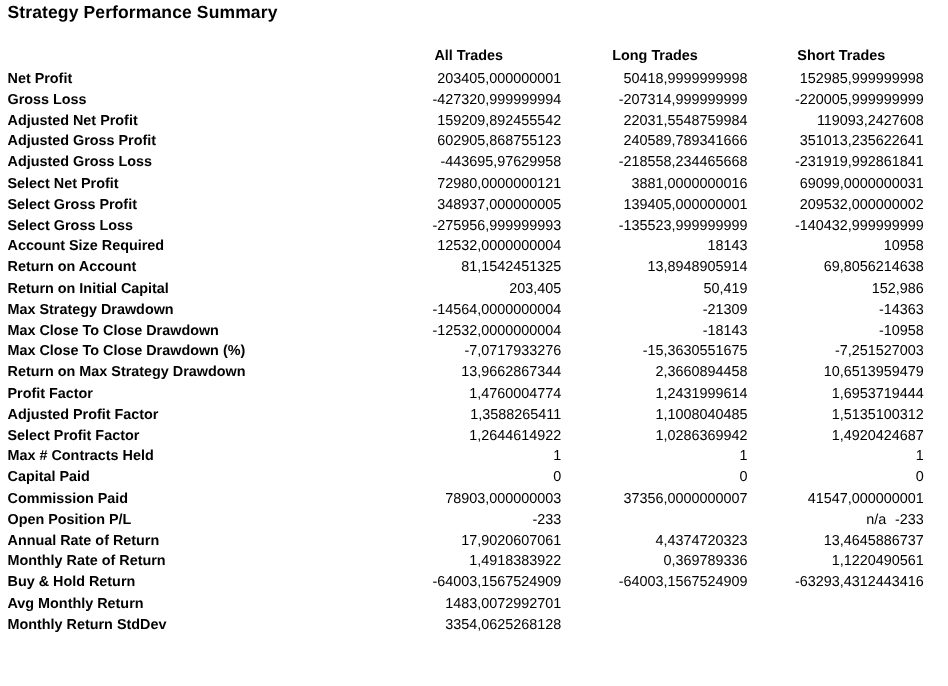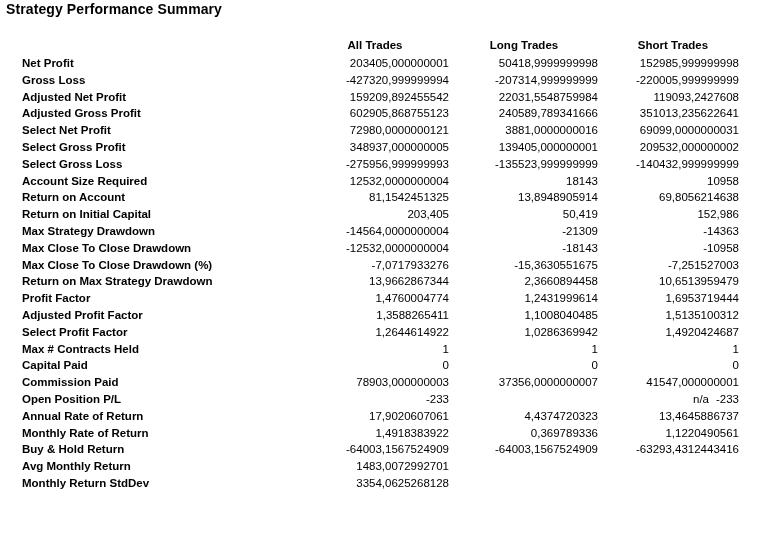--- a/index.html
+++ b/index.html
@@ -63,21 +63,21 @@
     vertical-align: bottom;
   }
   table.perf thead th.h-label { text-align: left; }
   table.perf thead th.h-all   { padding-right: 2px; }
   table.perf thead th.h-long  { padding-right: 4px; }
   table.perf thead th.h-short { padding-right: 6px; }
 
   table.perf td.lbl {
     text-align: left;
     font-weight: bold;
-    padding-left: 22px;
+    padding-left: 6px;
     font-size: 11.5px;
   }
   table.perf td.num {
     text-align: right;
     font-weight: normal;
     font-size: 11.5px;
   }
   table.perf td.num-all   { padding-right: 3px; }
   table.perf td.num-long  { padding-right: 2px; }
   table.perf td.num-short { padding-right: 13px; }
@@ -131,20 +131,26 @@
           <td class="num num-long">22031,5548759984</td>
           <td class="num num-short">119093,2427608</td>
         </tr>
         <tr>
           <td class="lbl">Adjusted Gross Profit</td>
           <td class="num num-all">602905,868755123</td>
           <td class="num num-long">240589,789341666</td>
           <td class="num num-short">351013,235622641</td>
         </tr>
         <tr>
+          <td class="lbl">Adjusted Gross Loss</td>
+          <td class="num num-all">-443695,97629958</td>
+          <td class="num num-long">-218558,234465668</td>
+          <td class="num num-short">-231919,992861841</td>
+        </tr>
+        <tr>
           <td class="lbl">Select Net Profit</td>
           <td class="num num-all">72980,0000000121</td>
           <td class="num num-long">3881,0000000016</td>
           <td class="num num-short">69099,0000000031</td>
         </tr>
         <tr>
           <td class="lbl">Select Gross Profit</td>
           <td class="num num-all">348937,000000005</td>
           <td class="num num-long">139405,000000001</td>
           <td class="num num-short">209532,000000002</td>

